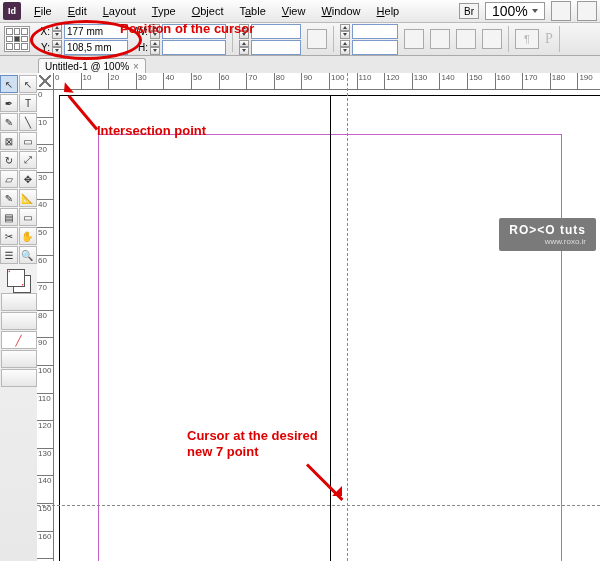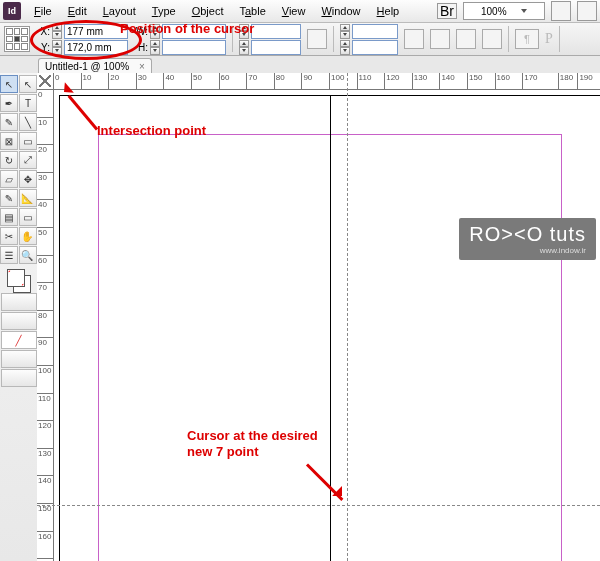--- a/index.html
+++ b/index.html
@@ -1,41 +1,41 @@
 <!DOCTYPE html>
 <html><head>
 <meta charset="utf-8">
 <style>
 html,body{margin:0;padding:0;font-family:Tahoma,Arial,sans-serif;font-size:11px;background:#fff;color:#000;width:600px;height:561px;overflow:hidden}
 .menubar{display:flex;align-items:center;height:22px;background:linear-gradient(#fdfdfd,#e8e8e8);border-bottom:1px solid #bbb;padding:0 3px;gap:2px}
 .id-logo{width:18px;height:18px;background:#4b2a4a;color:#fff;display:flex;align-items:center;justify-content:center;font-weight:bold;font-size:9px;border-radius:2px;margin-right:4px}
 .menu-item{padding:2px 7px;cursor:default}
 .menu-item u{text-decoration:underline}
 .menubar-right{margin-left:auto;display:flex;align-items:center;gap:6px}
-.br-box{width:18px;height:14px;border:1px solid #999;background:#f4f4f4;display:flex;align-items:center;justify-content:center;font-size:14px}
-.zoom-box{width:46px;height:16px;border:1px solid #999;background:#fff;display:flex;align-items:center;padding:0 17px;font-size:10px}
+.br-box{width:18px;height:14px;border:1px solid #999;background:#f4f4f4;display:flex;align-items:center;justify-content:center;font-size:10px}
+.zoom-box{width:46px;height:16px;border:1px solid #999;background:#fff;display:flex;align-items:center;padding:0 6px;font-size:14px}
 .dd-arrow{width:0;height:0;border-left:3px solid transparent;border-right:3px solid transparent;border-top:4px solid #555;margin-left:auto}
 .right-icon{width:18px;height:18px;border:1px solid #999;background:#f4f4f4}
 .control-bar{display:flex;height:32px;background:linear-gradient(#f6f6f6,#e4e4e4);border-bottom:1px solid #aaa;align-items:center;padding:0 4px;gap:6px;position:relative}
 .ref-pt{width:22px;height:22px;display:grid;grid-template:repeat(3,1fr)/repeat(3,1fr);gap:1px;padding:1px;border:1px solid #999;background:#fff}
 .ref-pt div{background:#fff;border:1px solid #888}
 .ref-pt div.on{background:#444}
 .xy-stack{display:flex;flex-direction:column;gap:1px;font-size:10px}
 .xy-row{display:flex;align-items:center;gap:2px}
 .xy-row label{width:14px;text-align:right}
 .num-field{width:58px;height:13px;border:1px solid #7a9ac9;background:#fff;padding:0 2px;font-size:10px;display:flex;align-items:center}
 .spin{width:10px;height:15px;display:flex;flex-direction:column}
 .spin div{flex:1;border:1px solid #999;background:linear-gradient(#fff,#ddd);display:flex;align-items:center;justify-content:center}
 .spin .up::before{content:"";border-left:2px solid transparent;border-right:2px solid transparent;border-bottom:3px solid #444}
 .spin .dn::before{content:"";border-left:2px solid transparent;border-right:2px solid transparent;border-top:3px solid #444}
 .sep{width:1px;height:26px;background:#bbb}
 .mini-icon{width:18px;height:18px;border:1px solid #aaa;background:#f4f4f4}
 .long-field{width:44px;height:14px;border:1px solid #999;background:#fff;display:flex;align-items:center;padding:0 3px;font-size:10px}
 .tab-strip{height:18px;background:#e8e8e8;border-bottom:1px solid #aaa;display:flex;align-items:end;padding-left:38px;font-size:10px}
-.tab{background:#f9f9f9;border:1px solid #aaa;border-bottom:none;padding:2px 6px;border-radius:3px 3px 0 0;display:flex;align-items:center;gap:10px}
+.tab{background:#f9f9f9;border:1px solid #aaa;border-bottom:none;padding:2px 6px;border-radius:3px 3px 0 0;display:flex;align-items:center;gap:4px}
 .tab .x{color:#777;font-size:10px;cursor:default}
 .work{position:absolute;top:73px;left:0;right:0;bottom:0}
 .toolbox{position:absolute;left:0;top:0;width:37px;bottom:0;background:linear-gradient(#f6f6f6,#e8e8e8);border-right:1px solid #aaa;display:flex;flex-direction:column;align-items:center;padding-top:2px}
 .trow{display:flex;gap:1px;margin-bottom:1px}
 .tool{width:16px;height:16px;border:1px solid #b8b8b8;background:linear-gradient(#fdfdfd,#e6e6e6);display:flex;align-items:center;justify-content:center;font-size:10px;color:#333}
 .tool.sel{background:#cfe0f3;border-color:#6a8fc3}
 .swatch{width:24px;height:24px;position:relative;margin-top:4px}
 .swatch .bk{position:absolute;right:0;bottom:0;width:16px;height:16px;border:1px solid #555;background:#fff}
 .swatch .fr{position:absolute;left:0;top:0;width:16px;height:16px;border:1px solid #555;background:#fff}
 .swatch .fr::after{content:"";position:absolute;left:-2px;top:-2px;right:-2px;bottom:-2px;border:1px solid red;transform:rotate(45deg);clip-path:polygon(0 45%,100% 45%,100% 55%,0 55%)}
@@ -49,21 +49,21 @@
 .page{position:absolute;left:22px;top:22px;width:540px;height:760px;background:#fff;border:1px solid #000;box-shadow:3px 3px 0 #bbb}
 .margin{position:absolute;left:38px;top:38px;right:38px;bottom:38px;border:1px solid #c861c8}
 .spine{position:absolute;top:0;bottom:0;left:50%;border-left:1px solid #000}
 .guide-h{position:absolute;left:0;right:0;border-top:1px dashed #888}
 .guide-v{position:absolute;top:0;bottom:0;border-left:1px dashed #888}
 .anno{position:absolute;color:#d00;font-weight:bold;font-size:13px;font-family:Arial;pointer-events:none}
 .circle{position:absolute;border:3px solid #d00;border-radius:50%;pointer-events:none}
 .arrow-line{position:absolute;background:#d00;height:3px;transform-origin:left center;pointer-events:none}
 .arrow-head{position:absolute;width:0;height:0;border:7px solid transparent;pointer-events:none}
 .watermark{position:absolute;right:4px;top:145px;background:#7a7a7a;color:#fff;padding:5px 10px;font-family:Arial;border-radius:2px;text-align:right;pointer-events:none}
-.watermark .big{font-size:20px;font-weight:normal;letter-spacing:1px}
+.watermark .big{font-size:12px;font-weight:bold;letter-spacing:1px}
 .watermark .sm{font-size:8px;color:#ddd}
 </style>
 </head>
 <body>
 
 <div class="menubar">
   <div class="id-logo">Id</div>
   <div class="menu-item"><u>F</u><span>ile</span></div>
   <div class="menu-item"><u>E</u>dit</div>
   <div class="menu-item"><u>L</u>ayout</div>
@@ -104,21 +104,21 @@
           <div class="dn"></div>
         </div>
         <div class="num-field">177 mm</div>
       </div>
     <div class="xy-row">
         <label>Y:</label>
         <div class="spin">
           <div class="up"></div>
           <div class="dn"></div>
         </div>
-        <div class="num-field">172,0 mm</div>
+        <div class="num-field">108,5 mm</div>
       </div>
   </div>
   <div class="xy-stack">
     <div class="xy-row">
         <label>W:</label>
         <div class="spin">
           <div class="up"></div>
           <div class="dn"></div>
         </div>
         <div class="num-field"></div>
@@ -263,21 +263,21 @@
         <div class="tick" style="left: 220.8px;">80</div>
         <div class="tick" style="left: 248.4px;">90</div>
         <div class="tick" style="left: 276px;">100</div>
         <div class="tick" style="left: 303.6px;">110</div>
         <div class="tick" style="left: 331.2px;">120</div>
         <div class="tick" style="left: 358.8px;">130</div>
         <div class="tick" style="left: 386.4px;">140</div>
         <div class="tick" style="left: 414px;">150</div>
         <div class="tick" style="left: 441.6px;">160</div>
         <div class="tick" style="left: 469.2px;">170</div>
-        <div class="tick" style="left: 496.8px; margin-left: 8px;">180</div>
+        <div class="tick" style="left: 496.8px;">180</div>
         <div class="tick" style="left: 524.4px;">190</div>
       </div>
     <div class="ruler-v" id="rulerV">
         <div class="tick" style="top: 0px;">0</div>
         <div class="tick" style="top: 27.6px;">10</div>
         <div class="tick" style="top: 55.2px;">20</div>
         <div class="tick" style="top: 82.8px;">30</div>
         <div class="tick" style="top: 110.4px;">40</div>
         <div class="tick" style="top: 138px;">50</div>
         <div class="tick" style="top: 165.6px;">60</div>
@@ -304,16 +304,16 @@
     <div class="arrow-head" style="left:20px;top:12px;border-right-color:#d00;transform:rotate(-40deg)"></div>
     <div class="anno" style="left:150px;top:355px">Cursor at the desired</div>
 
     <div class="anno" style="left:60px;top:50px">Intersection point</div>
     <div class="anno" style="left:150px;top:371px">new 7 point</div>
     <div class="arrow-line" style="left:270px;top:390px;width:50px;transform:rotate(45deg)"></div>
     <div class="arrow-head" style="left:298px;top:416px;border-left-color:#d00;transform:rotate(45deg)"></div>
 
     <div class="watermark">
       <div class="big">RO&gt;&lt;O tuts</div>
-      <div class="sm">www.indow.ir</div>
+      <div class="sm">www.roxo.ir</div>
     </div>
   </div>
 </div>
 
 </body></html>

